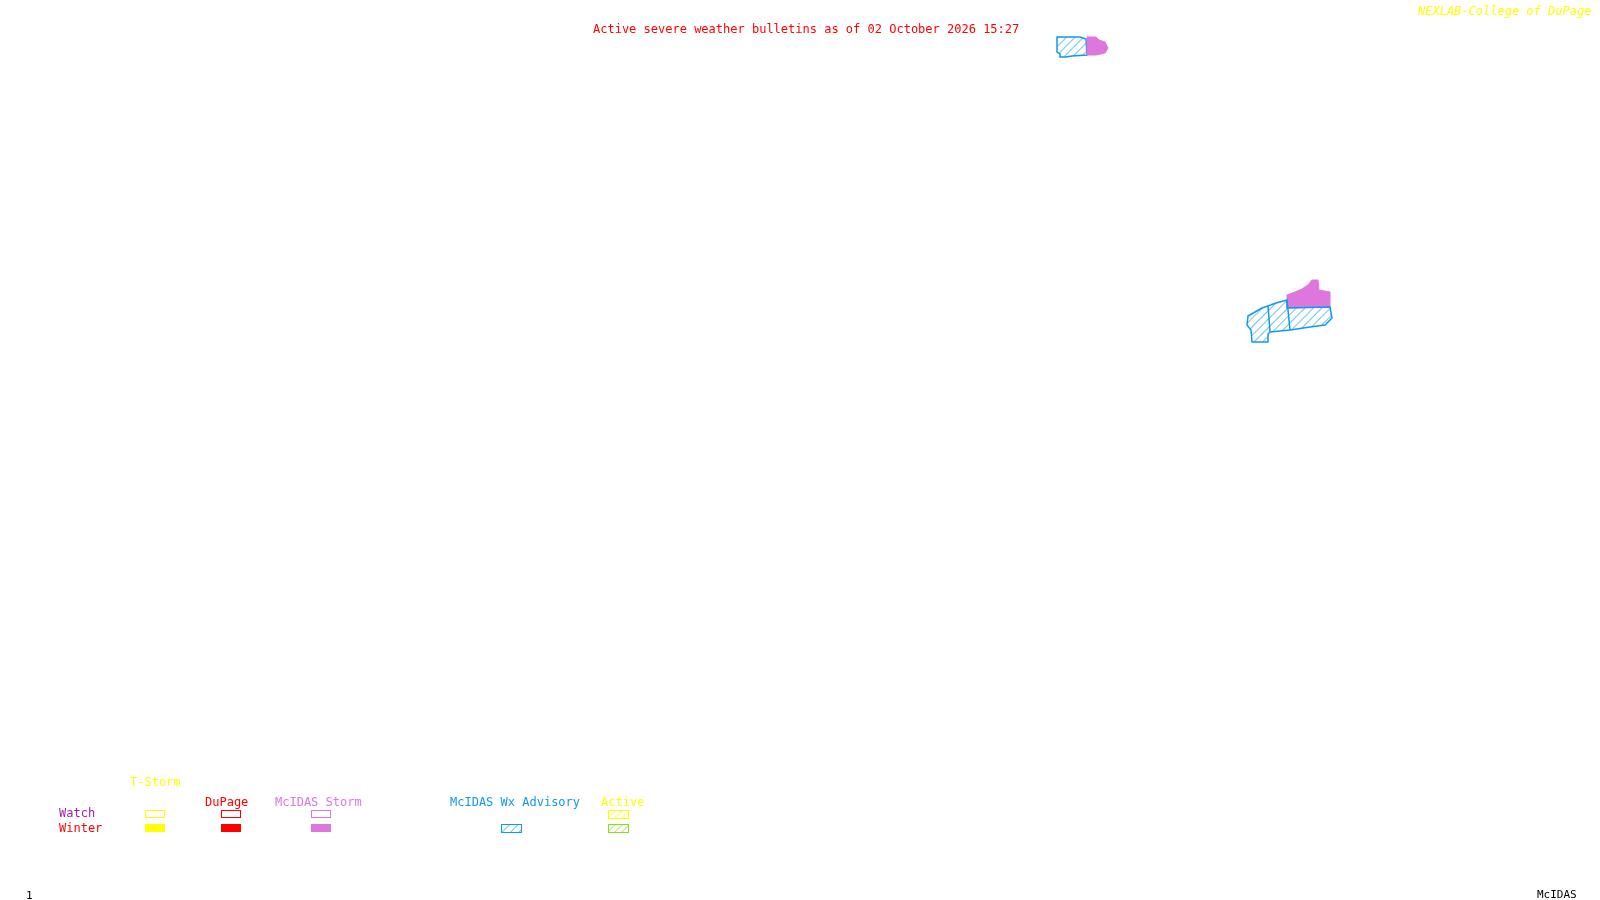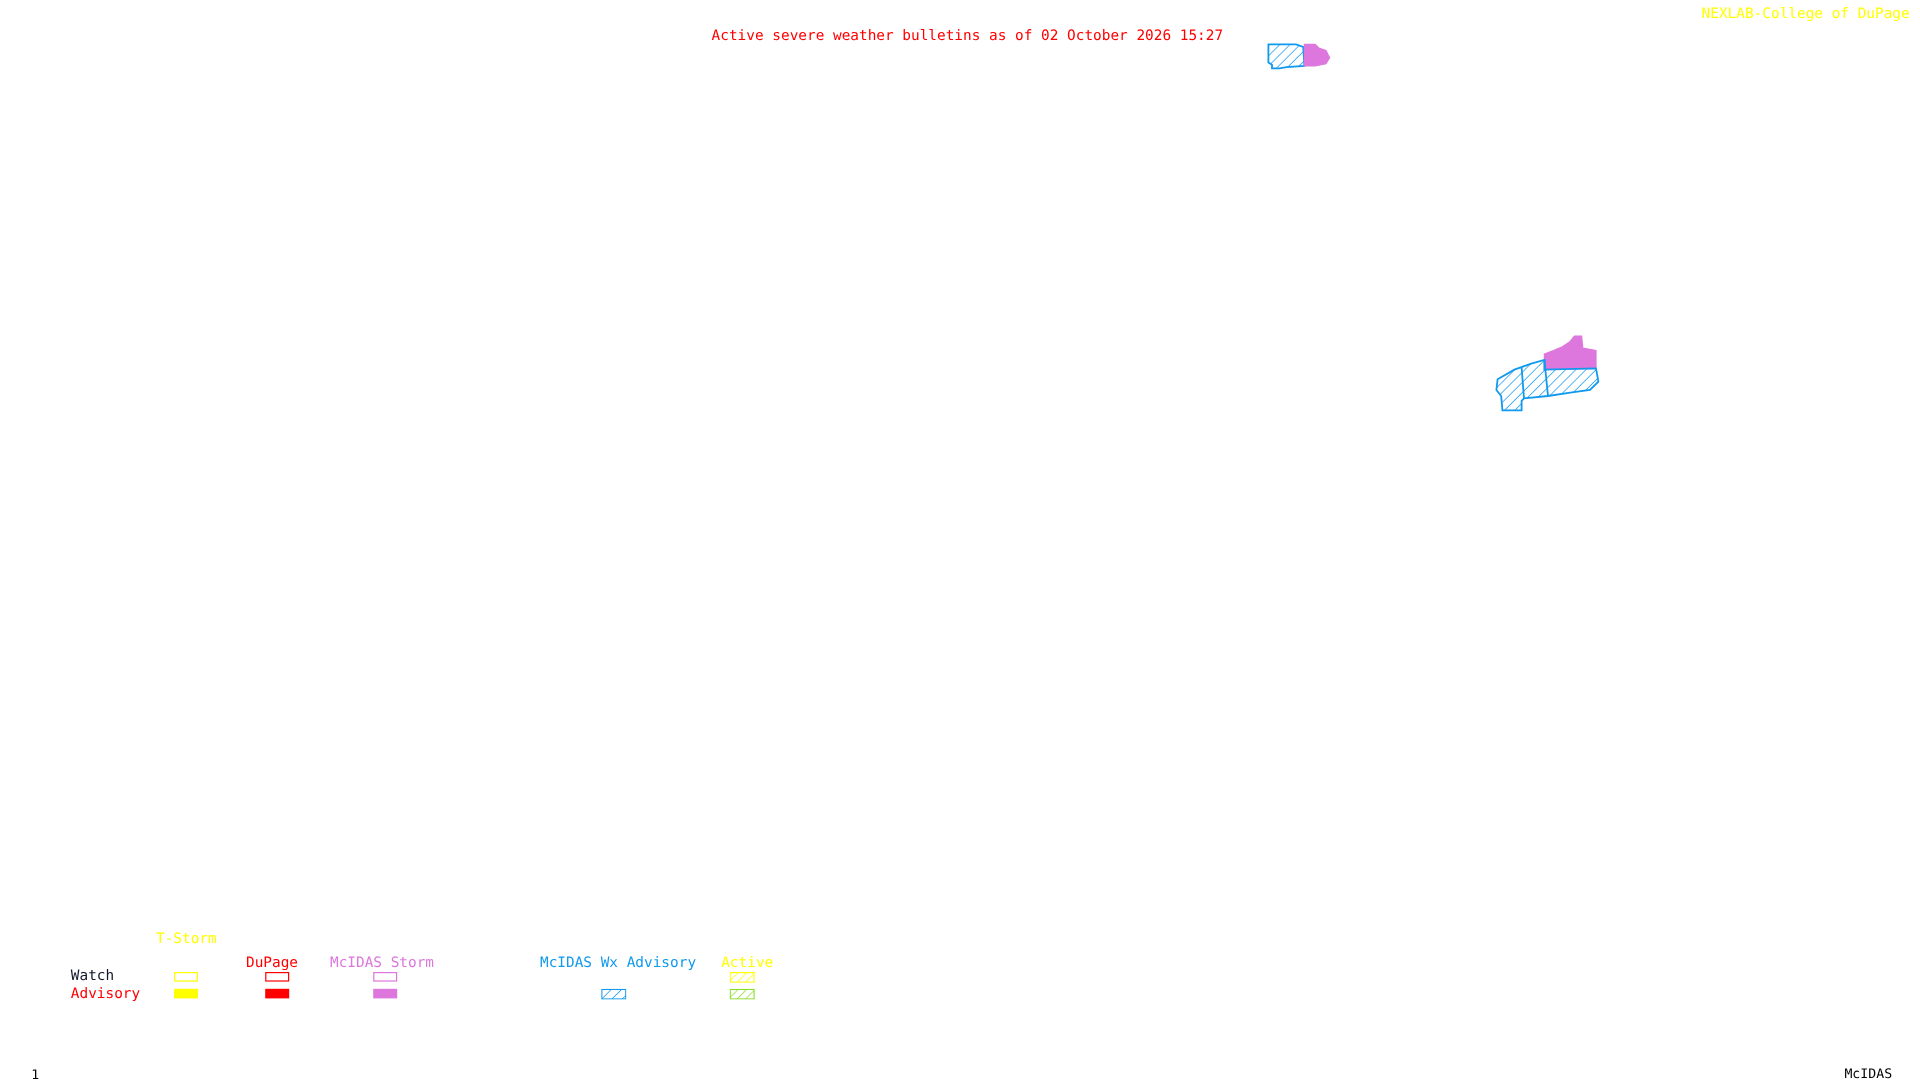--- a/index.html
+++ b/index.html
@@ -1,20 +1,20 @@
 <!DOCTYPE html>
 <html><head>
 <meta charset="utf-8">
 <style>
   html, body { margin:0; padding:0; background:#ffffff; }
   body { width:1600px; height:900px; position:relative; overflow:hidden;
          font-family:"DejaVu Sans Mono", monospace; }
   .t { position:absolute; white-space:nowrap; font-size:12px; line-height:14px; }
   .title { left:593px; top:22px; color:#ff0000; }
-  .credit { left:1418px; top:4px; color:#ffff00; }
+  .credit { left:1418px; top:4px; color:#ffff00;font-style:italic; }
   .pagenum { left:26px; top:889px; color:#000; font-size:11px; }
   .mcidas { left:1537px; top:888px; color:#000; font-size:11px; }
   svg.map { position:absolute; left:0; top:0; }
   .lg-h { position:absolute; font-size:12px; line-height:14px; white-space:nowrap; }
   .box { position:absolute; width:20px; height:8px; box-sizing:border-box; }
 </style>
 </head>
 <body>
 
 <div class="t title">Active severe weather bulletins as of 02 October 2026 15:27</div>
@@ -35,22 +35,22 @@
 
   <polygon points="1057,37 1080,37 1086,39 1087,55 1072,56 1066,57 1060,57 1060,54 1057,52" fill="url(#hatchBlue)" stroke="#1199ee" stroke-width="1.5"></polygon>
   <polygon points="1087,37 1096,37 1099,40 1105,42 1108,48 1105,53 1096,55 1087,55" fill="#dd77dd" stroke="#dd77dd" stroke-width="1"></polygon>
 
   <polygon points="1287,295 1295,292 1302,289 1308,285 1312,280 1318,280 1319,290 1330,292 1330,307 1287,308" fill="#dd77dd" stroke="#dd77dd" stroke-width="1"></polygon>
   <polygon points="1248,316 1262,308 1276,303 1287,300 1287,308 1330,307 1332,318 1325,325 1310,327 1290,330 1270,332 1268,334 1268,342 1252,342 1251,330 1247,325" fill="url(#hatchBlue)" stroke="#1199ee" stroke-width="1.5"></polygon>
   <line x1="1287" y1="300" x2="1290" y2="330" stroke="#1199ee" stroke-width="1.5"></line>
   <line x1="1268" y1="306" x2="1270" y2="332" stroke="#1199ee" stroke-width="1.5"></line>
 </svg>
 
-<div class="lg-h" style="left:59px;top:806px;color:#0f172a">Watch</div>
-<div class="lg-h" style="left:59px;top:821px;color:#ff0000">Advisory</div>
+<div class="lg-h" style="left:59px;top:806px;color:#a21caf">Watch</div>
+<div class="lg-h" style="left:59px;top:821px;color:#ff0000">Winter</div>
 
 <div class="lg-h" style="left:130px;top:775px;color:#ffff00">T-Storm</div>
 <div class="lg-h" style="left:205px;top:795px;color:#ff0000">DuPage</div>
 <div class="lg-h" style="left:275px;top:795px;color:#dd77dd">McIDAS Storm</div>
 <div class="lg-h" style="left:450px;top:795px;color:#1199ee">McIDAS Wx Advisory</div>
 <div class="lg-h" style="left:601px;top:795px;color:#ffff00">Active</div>
 
 <div class="box" style="left:145px;top:810px;border:1px solid #ffff00"></div>
 <div class="box" style="left:145px;top:824px;background:#ffff00"></div>
 <div class="box" style="left:221px;top:810px;border:1px solid #ff0000"></div>

